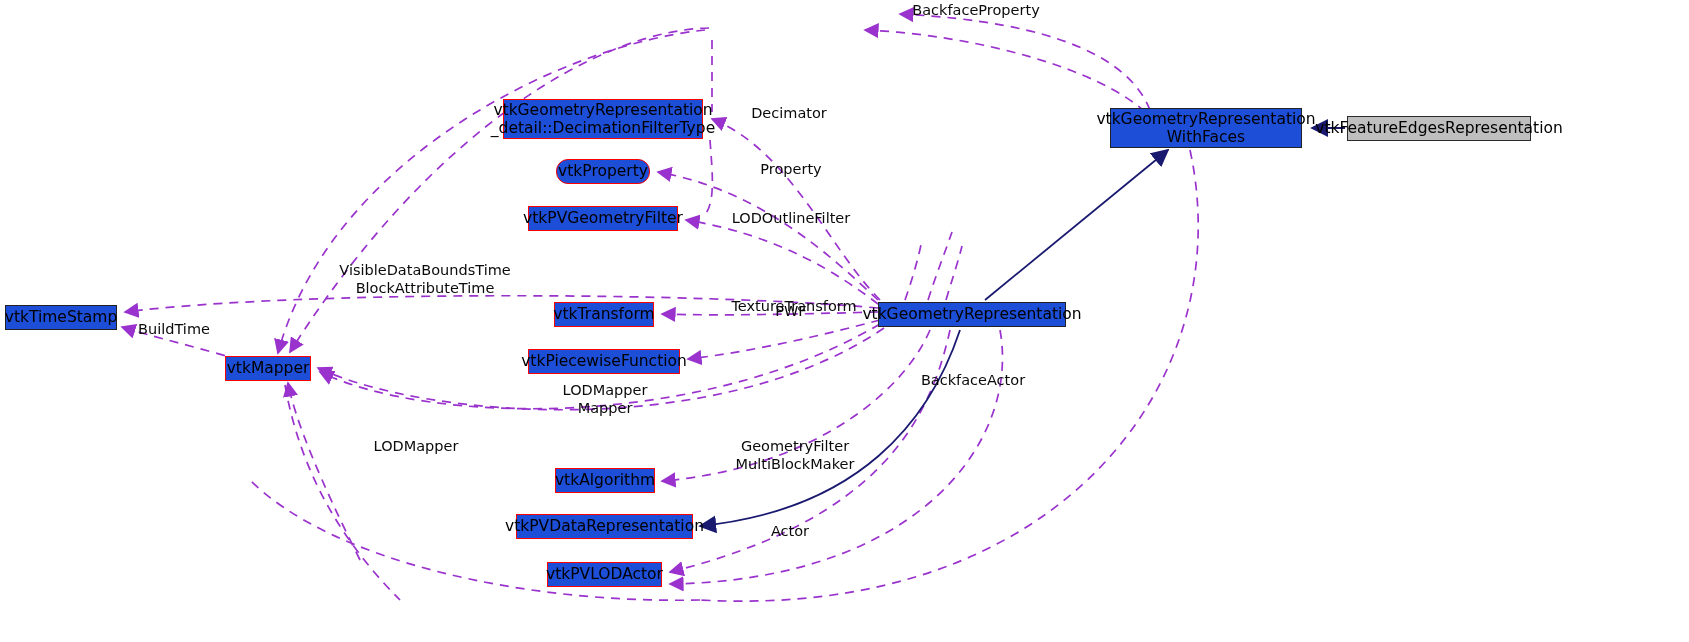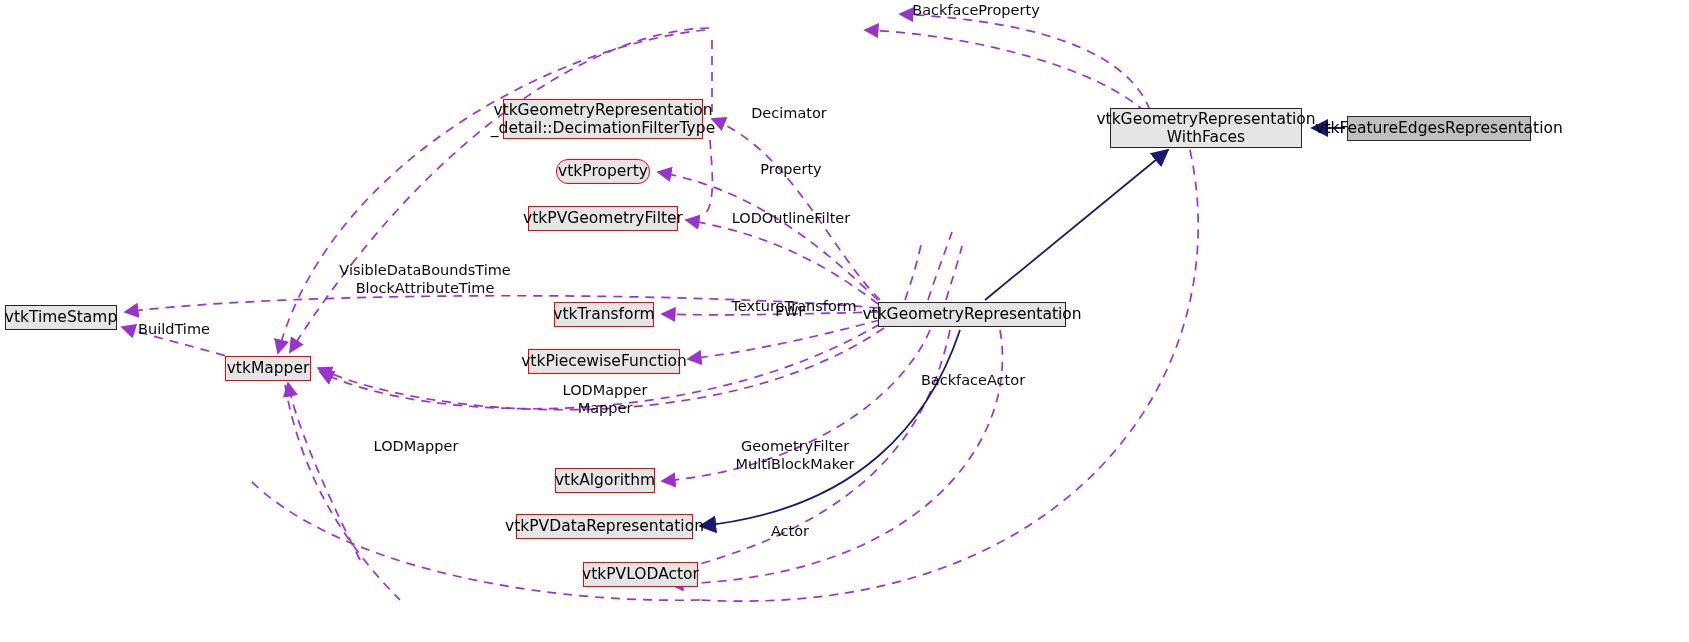--- a/index.html
+++ b/index.html
@@ -13,21 +13,21 @@
   svg#edges{position:absolute;left:0;top:0;width:1689px;height:642px;}
   .node{
     position:absolute;
     box-sizing:border-box;
     display:flex;align-items:center;justify-content:center;
     text-align:center;
     font-size:15.5px;
     line-height:1.18;
     color:#000000;
     white-space:pre-line;
-    background:#e5e5e5;
+    background:#1d4ed8;
     z-index:3;
   }
   .node.red{border:1.5px solid #ff0000;}
   .node.black{border:1.5px solid #222222;}
   .node.gray{border:1.5px solid #2b2b2b;background:#bfbfbf;}
   .edge-label{
     position:absolute;
     font-size:14.5px;
     line-height:1.22;
     color:#0a0a0a;
@@ -123,21 +123,21 @@
   <div class="node red" style="left:554px;top:302px;width:100px;height:25px;">vtkTransform</div>
 
   <div class="node red" style="left:225px;top:356px;width:86px;height:25px;">vtkMapper</div>
 
   <div class="node red" style="left:528px;top:349px;width:152px;height:25px;">vtkPiecewiseFunction</div>
 
   <div class="node red" style="left:555px;top:468px;width:100px;height:25px;">vtkAlgorithm</div>
 
   <div class="node red" style="left:516px;top:514px;width:177px;height:25px;">vtkPVDataRepresentation</div>
 
-  <div class="node red" style="left:547px;top:562px;width:115px;height:25px;margin-left:36px;">vtkPVLODActor</div>
+  <div class="node red" style="left:547px;top:562px;width:115px;height:25px;">vtkPVLODActor</div>
 
   <div class="node black" style="left:878px;top:302px;width:188px;height:25px;">vtkGeometryRepresentation</div>
 
   <div class="node black" style="left:1110px;top:108px;width:192px;height:40px;">vtkGeometryRepresentation
 WithFaces</div>
 
   <div class="node gray" style="left:1347px;top:116px;width:184px;height:25px;">vtkFeatureEdgesRepresentation</div>
 
   <div class="edge-label" style="left:903px;top:2px;width:146px;">BackfaceProperty</div>
 

